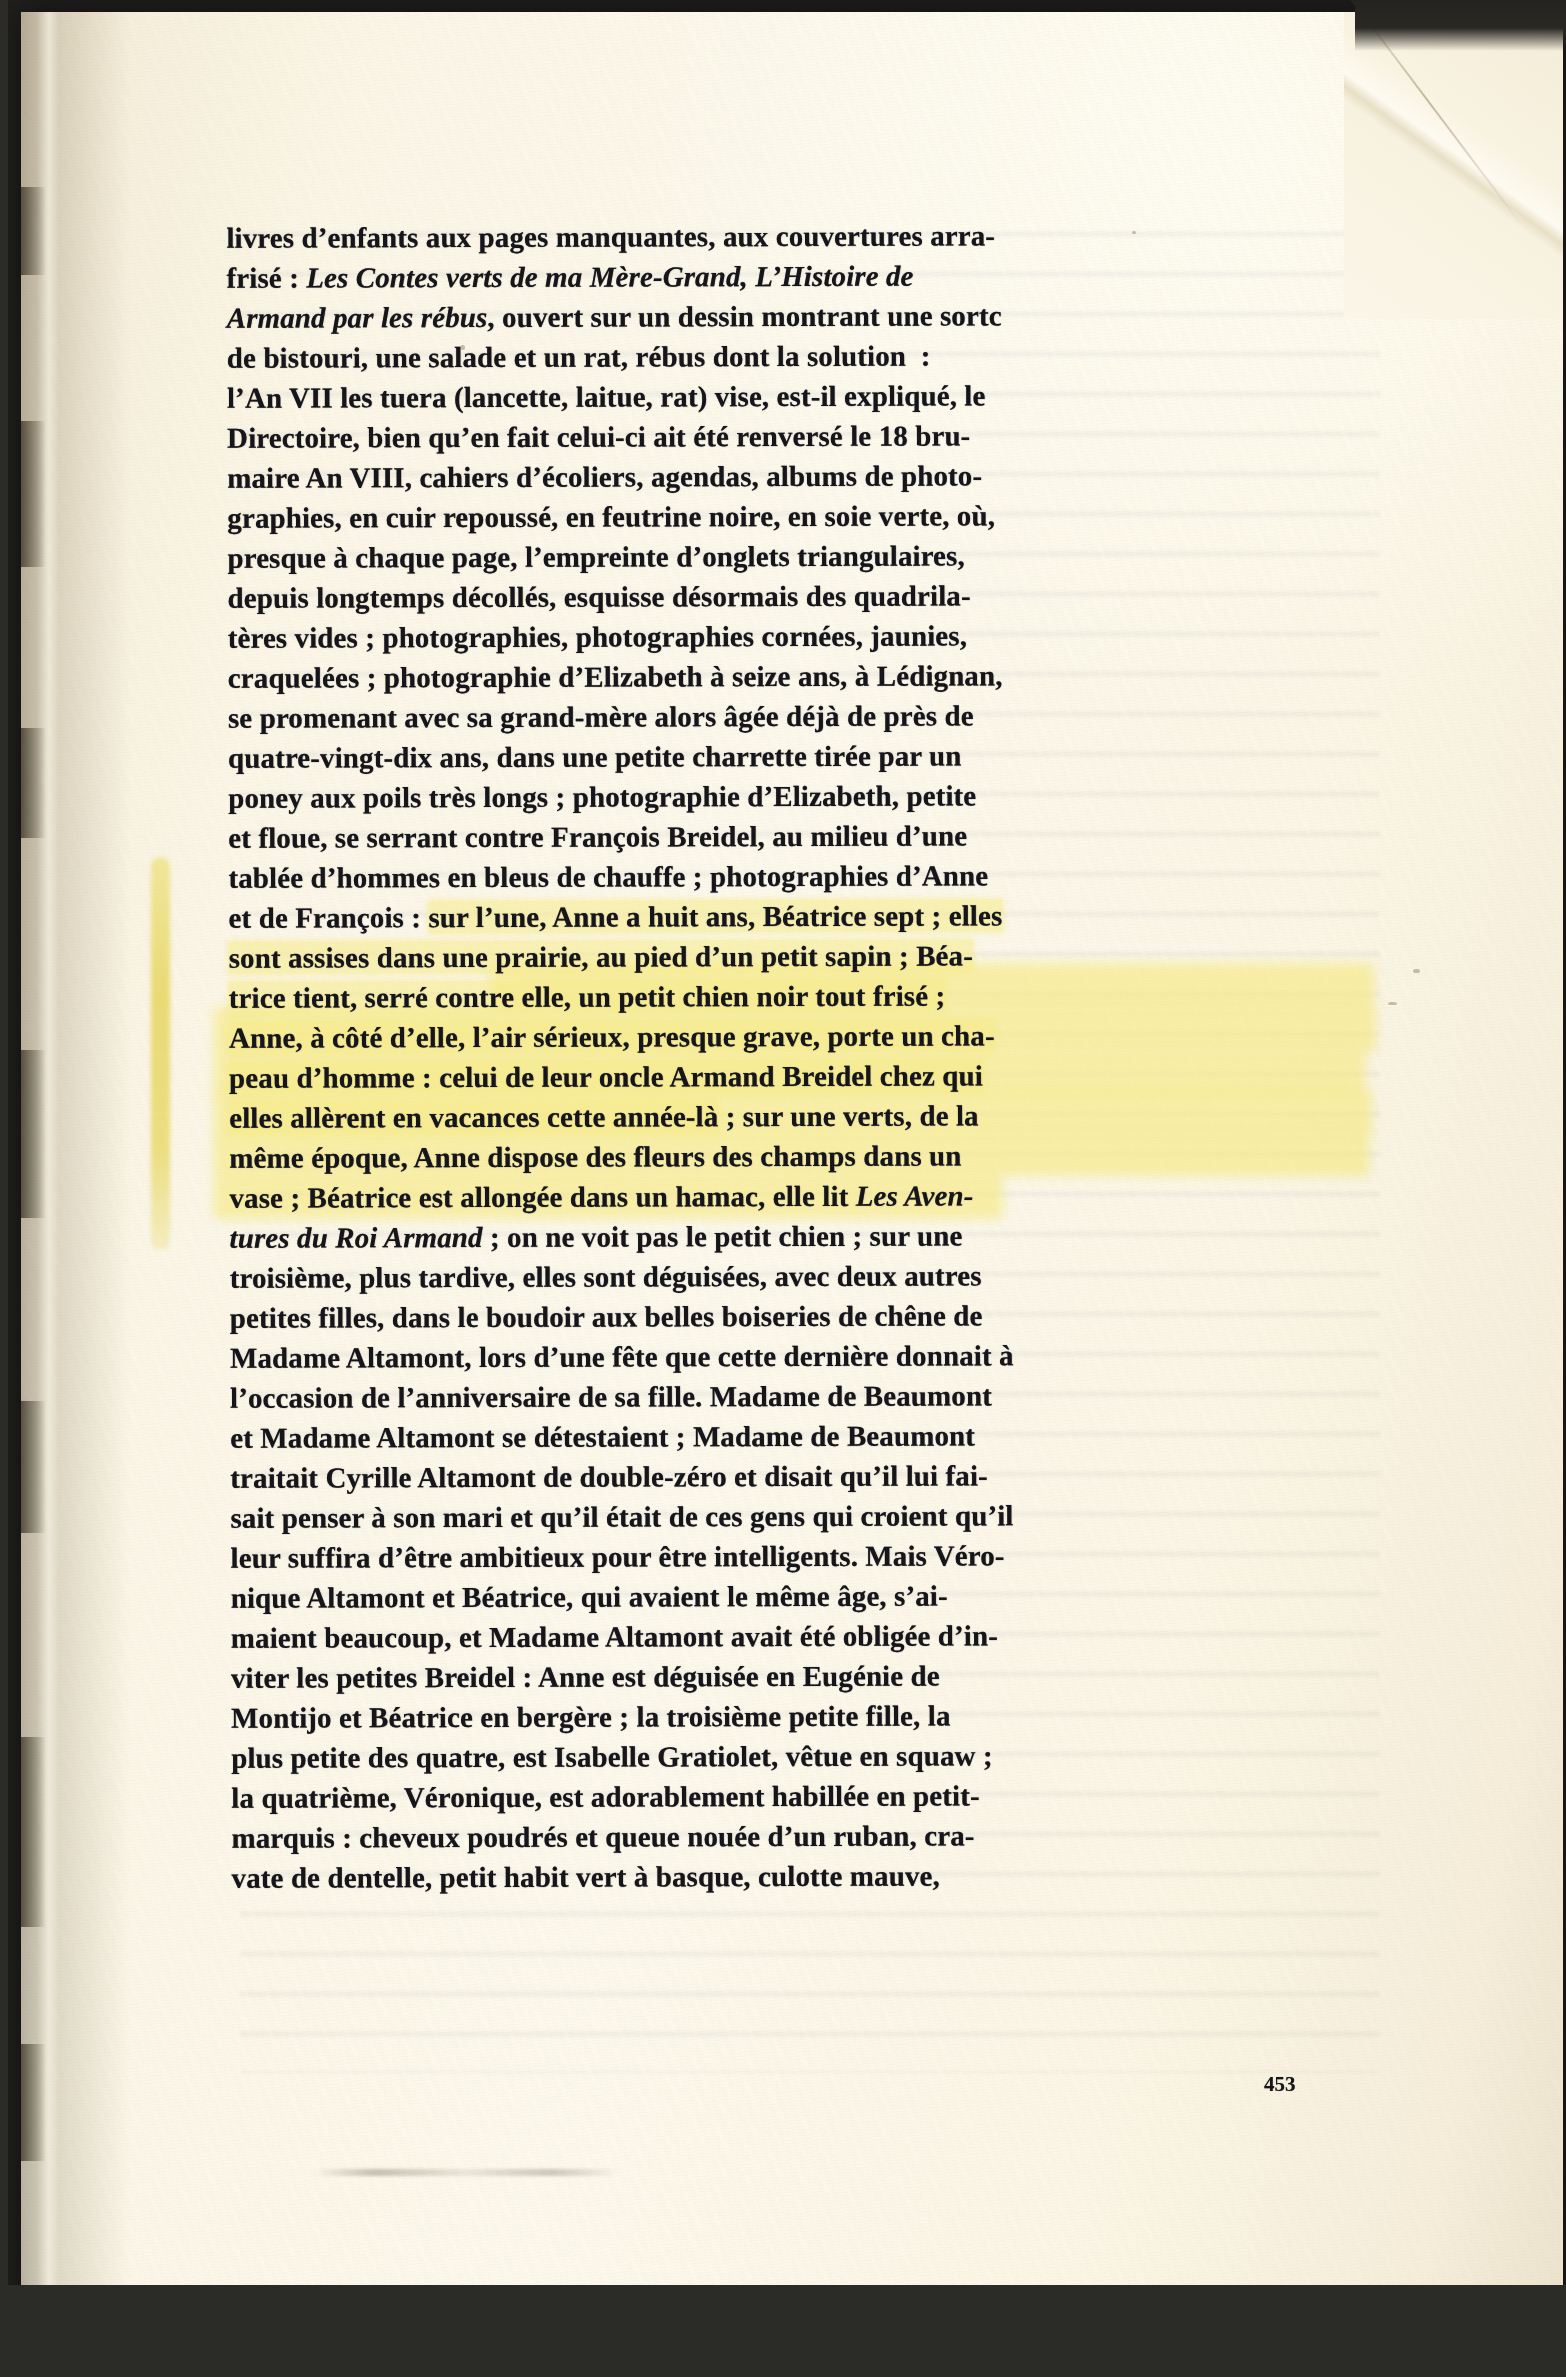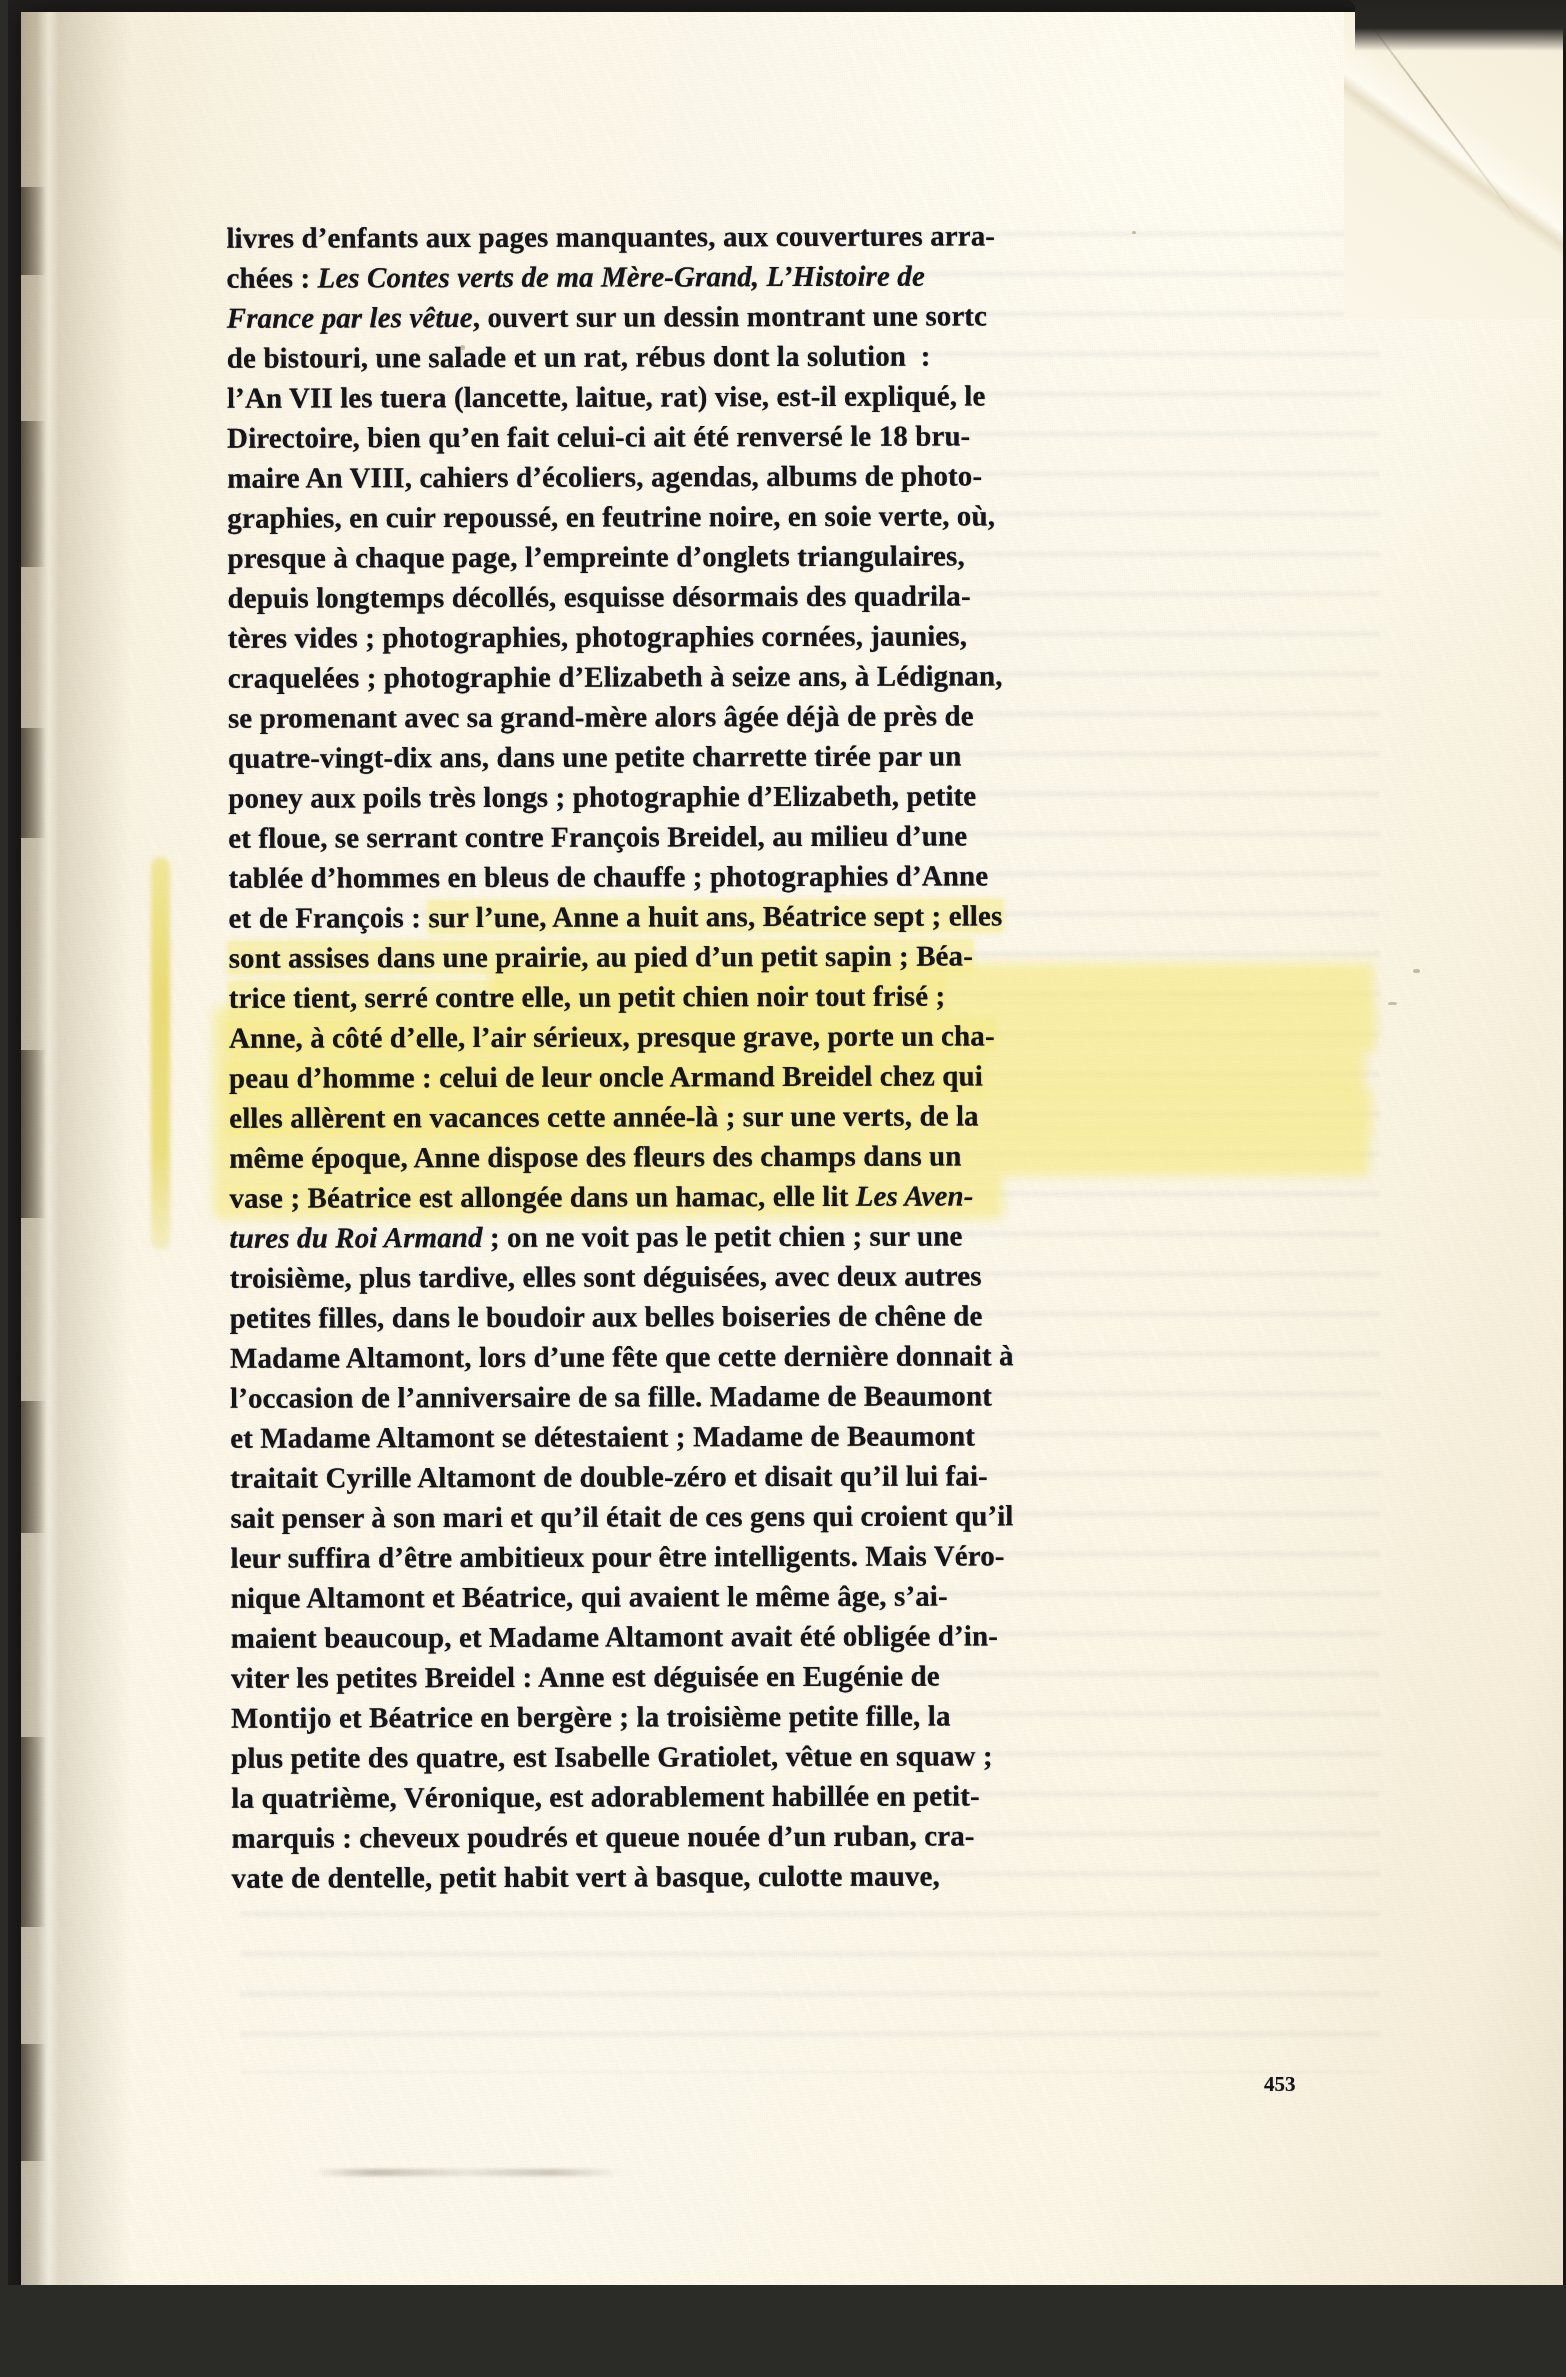--- a/index.html
+++ b/index.html
@@ -237,22 +237,22 @@
   <div class="hl-margin-bar"></div>
   <div class="hl-blob" style="left:482px;top:963px;width:884px;height:47px;"></div>
   <div class="hl-blob" style="left:206px;top:1007px;width:1162px;height:45px;"></div>
   <div class="hl-blob" style="left:206px;top:1050px;width:1151px;height:45px;"></div>
   <div class="hl-blob" style="left:206px;top:1090px;width:1158px;height:45px;"></div>
   <div class="hl-blob" style="left:206px;top:1131px;width:1155px;height:45px;"></div>
   <div class="hl-blob" style="left:206px;top:1174px;width:789px;height:45px;"></div>
 
   <div class="textblock">
       <span class="line"><span>livres d’enfants aux pages manquantes, aux couvertures arra-</span></span>
-      <span class="line"><span>chées : </span><span class="it">Les Contes verts de ma Mère-Grand, L’Histoire de</span></span>
-      <span class="line"><span class="it">France par les vêtue</span><span>, ouvert sur un dessin montrant une sortc</span></span>
+      <span class="line"><span>frisé : </span><span class="it">Les Contes verts de ma Mère-Grand, L’Histoire de</span></span>
+      <span class="line"><span class="it">Armand par les rébus</span><span>, ouvert sur un dessin montrant une sortc</span></span>
       <span class="line"><span>de bistouri, une salade et un rat, rébus dont la solution  :</span></span>
       <span class="line"><span>l’An VII les tuera (lancette, laitue, rat) vise, est-il expliqué, le</span></span>
       <span class="line"><span>Directoire, bien qu’en fait celui-ci ait été renversé le 18 bru-</span></span>
       <span class="line"><span>maire An VIII, cahiers d’écoliers, agendas, albums de photo-</span></span>
       <span class="line"><span>graphies, en cuir repoussé, en feutrine noire, en soie verte, où,</span></span>
       <span class="line"><span>presque à chaque page, l’empreinte d’onglets triangulaires,</span></span>
       <span class="line"><span>depuis longtemps décollés, esquisse désormais des quadrila-</span></span>
       <span class="line"><span>tères vides ; photographies, photographies cornées, jaunies,</span></span>
       <span class="line"><span>craquelées ; photographie d’Elizabeth à seize ans, à Lédignan,</span></span>
       <span class="line"><span>se promenant avec sa grand-mère alors âgée déjà de près de</span></span>

